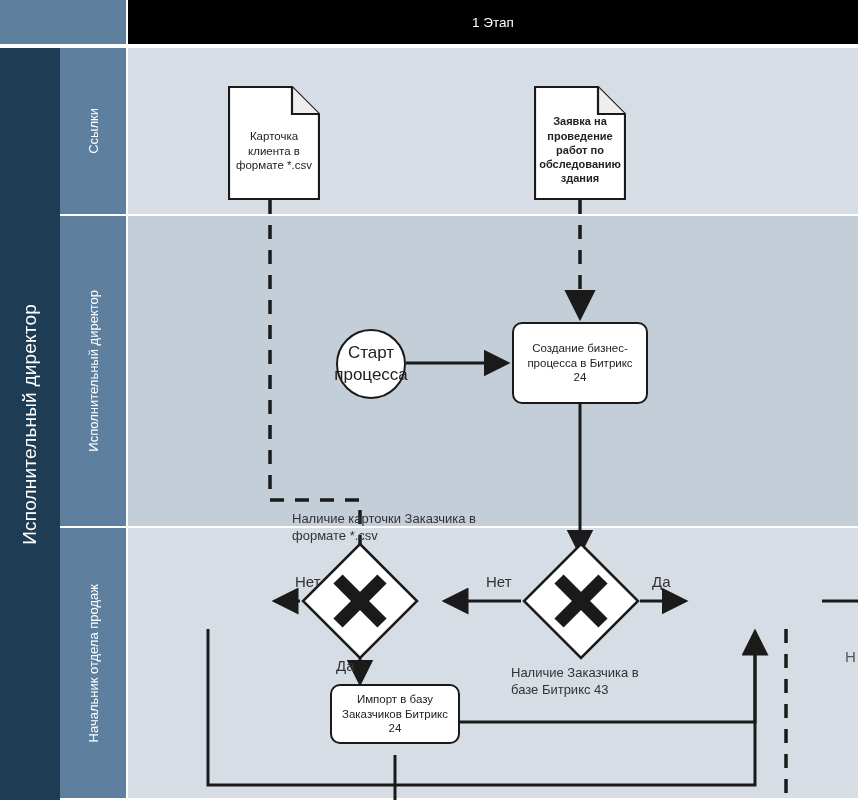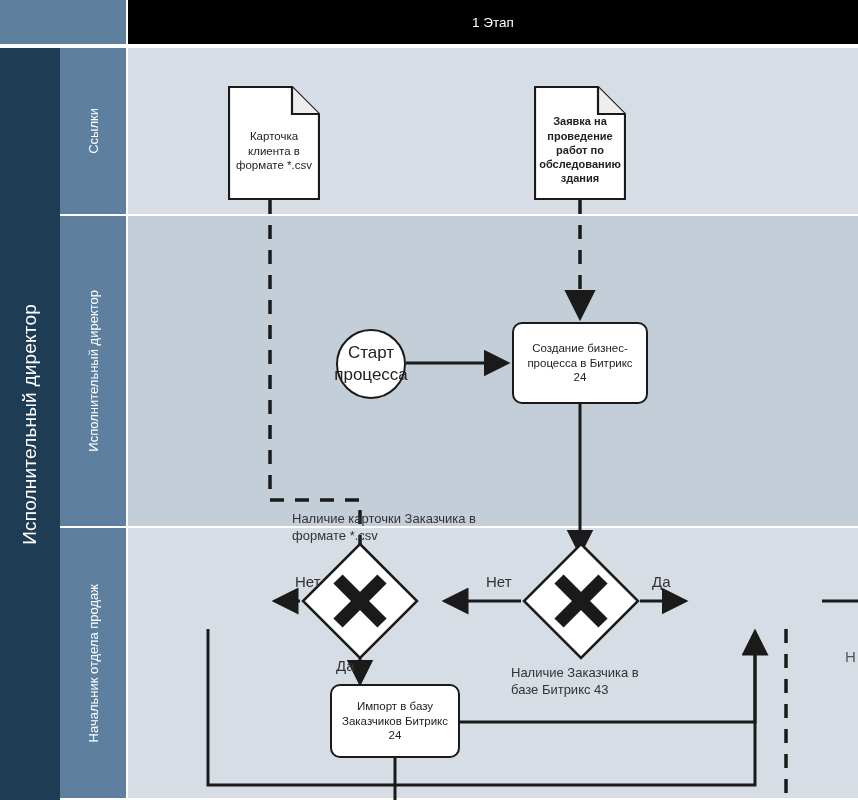--- a/index.html
+++ b/index.html
@@ -304,21 +304,21 @@
 
   <div class="gateway" style="left:521px;top:541px;width:120px;height:120px;">
     <svg width="120" height="120">
       <path d="M60,3 L117,60 L60,117 L3,60 Z" fill="#ffffff" stroke="#1a1a1a" stroke-width="2.5"></path>
       <path d="M38,38 L82,82 M82,38 L38,82" stroke="#1a1a1a" stroke-width="13" stroke-linecap="butt"></path>
     </svg>
   </div>
   <div class="gw-label" style="left:511px;top:665px;width:140px;">Наличие Заказчика в базе Битрикс 43</div>
 
 
-  <div class="node task" style="left:330px;top:684px;width:130px;height:74px;">
+  <div class="node task" style="left:330px;top:684px;width:130px;height:60px;">
     <span>Импорт в базу Заказчиков Битрикс 24</span>
   </div>
 
 
   <div class="edge-label" style="left:295px;top:573px;">Нет</div>
   <div class="edge-label" style="left:336px;top:657px;">Да</div>
   <div class="edge-label" style="left:486px;top:573px;">Нет</div>
   <div class="edge-label" style="left:652px;top:573px;">Да</div>
   <div class="edge-label" style="left:845px;top:648px;color:#555;">Н</div>
 

